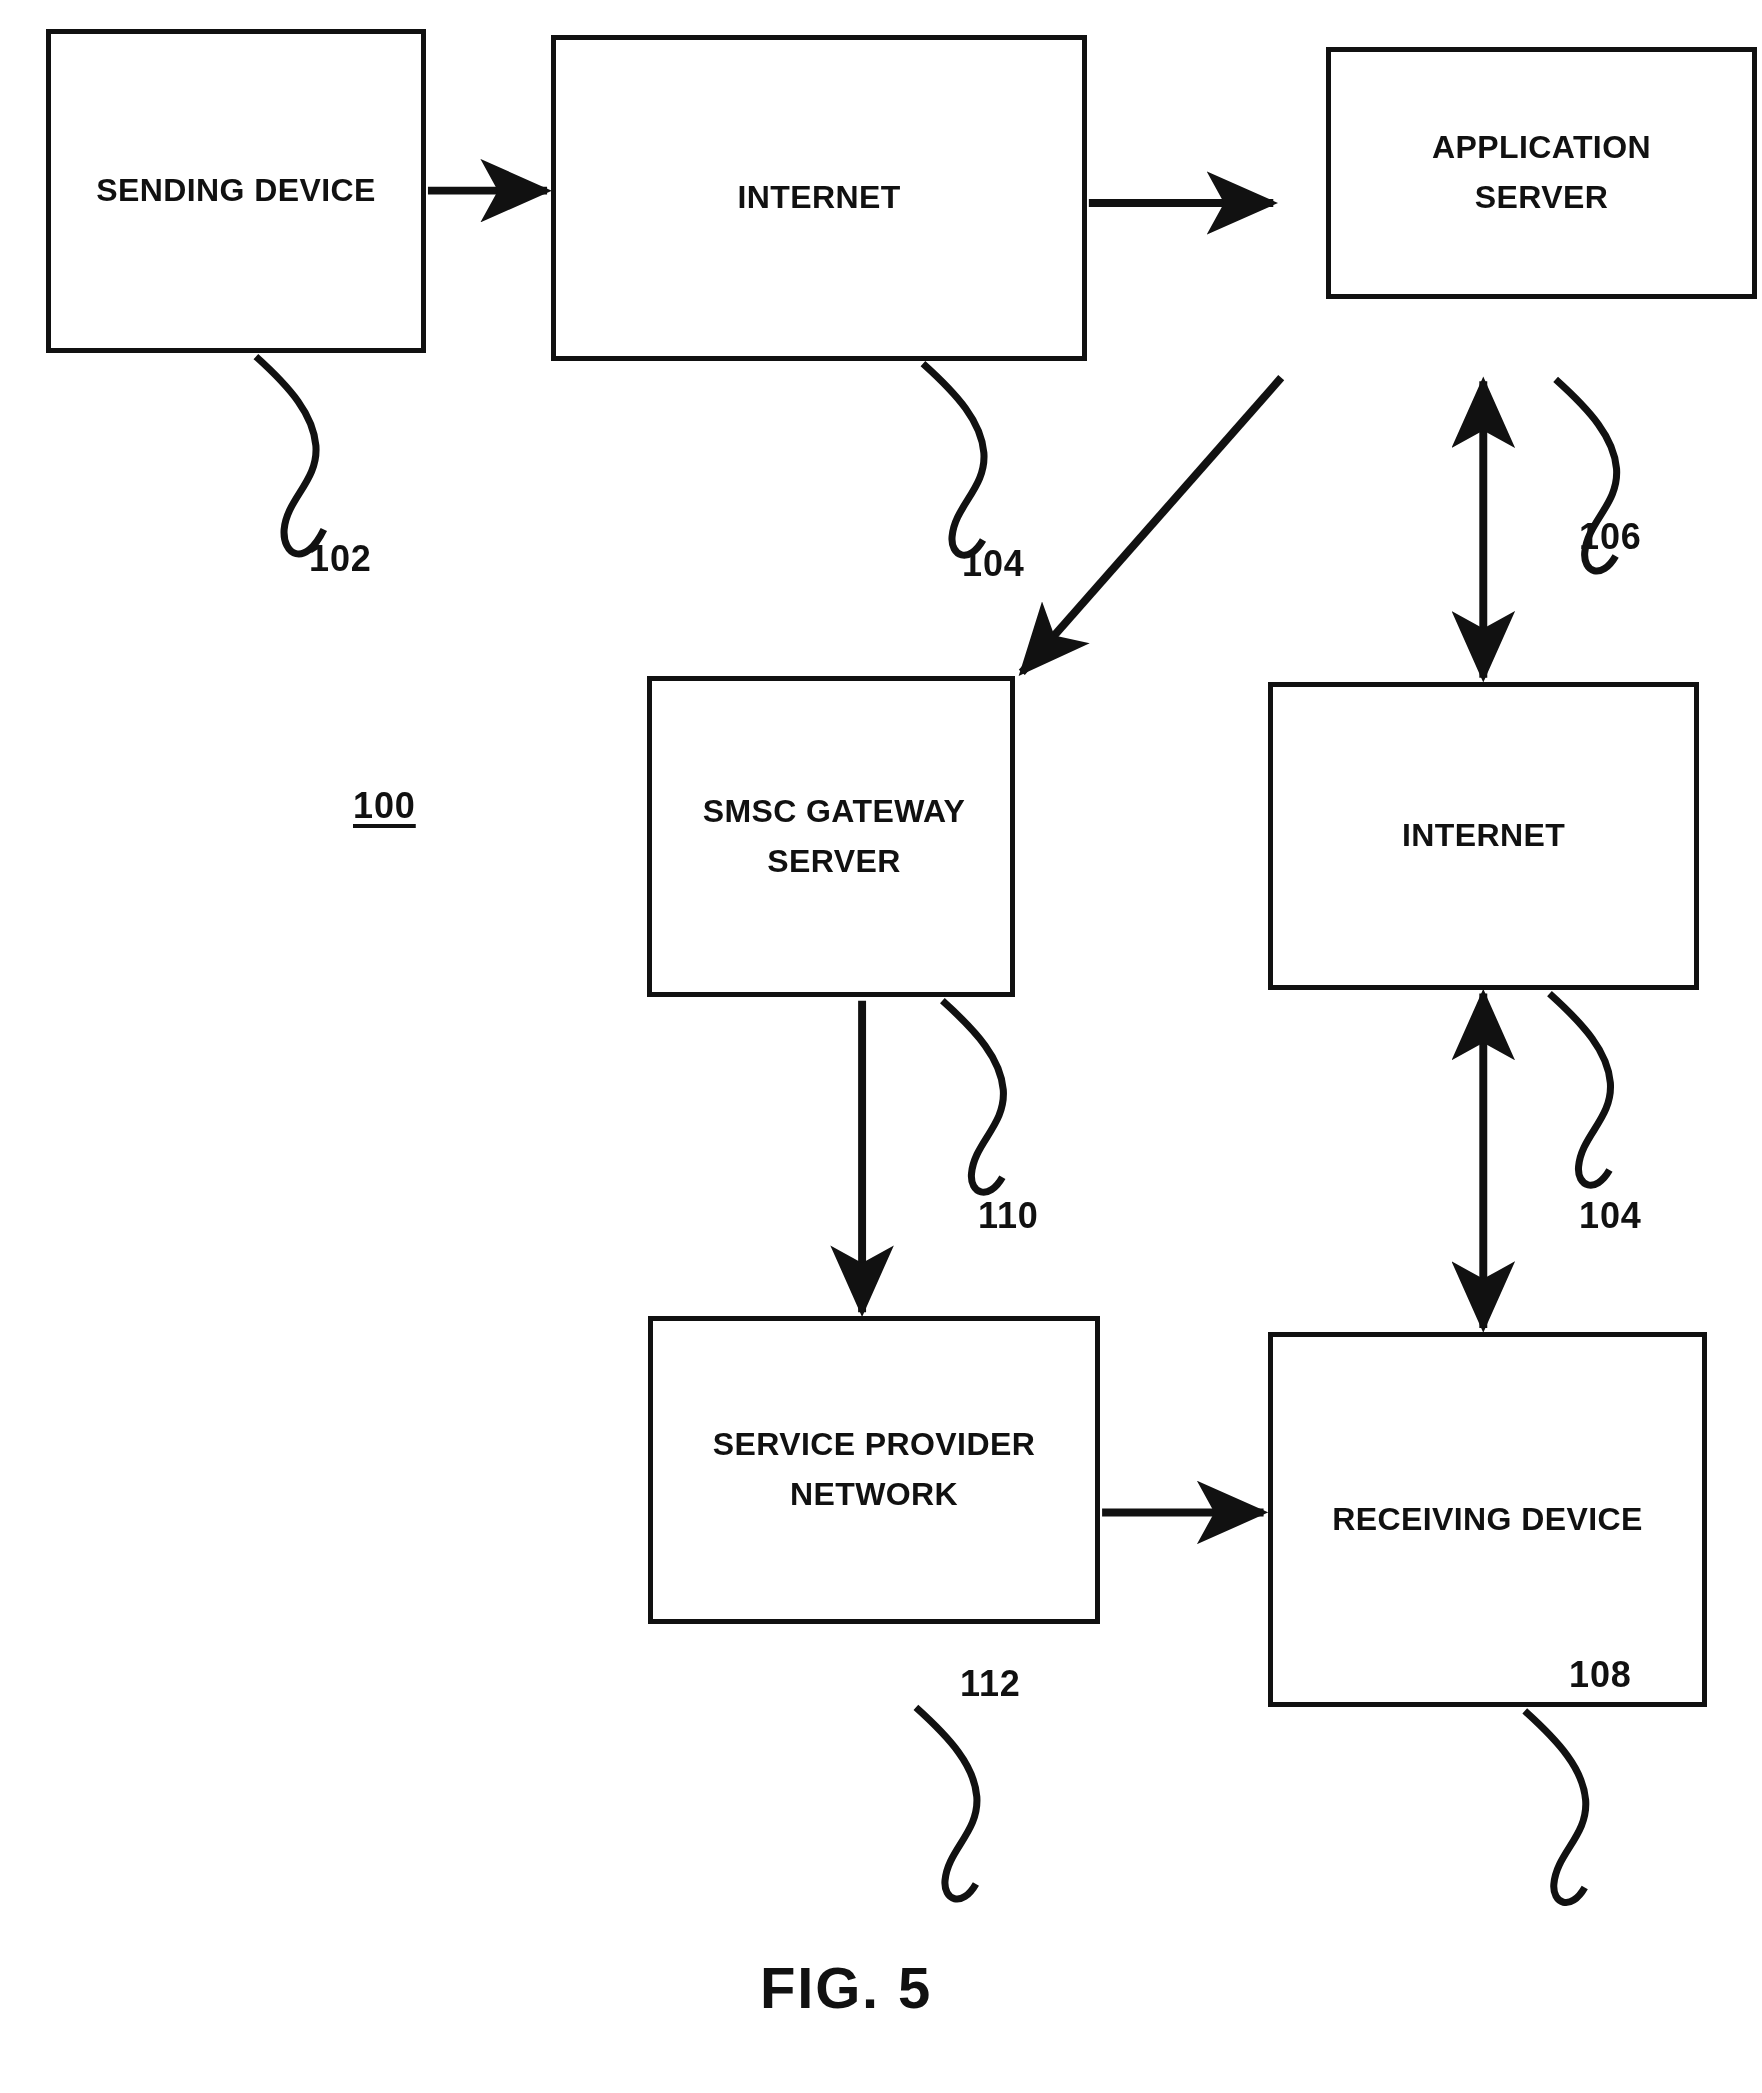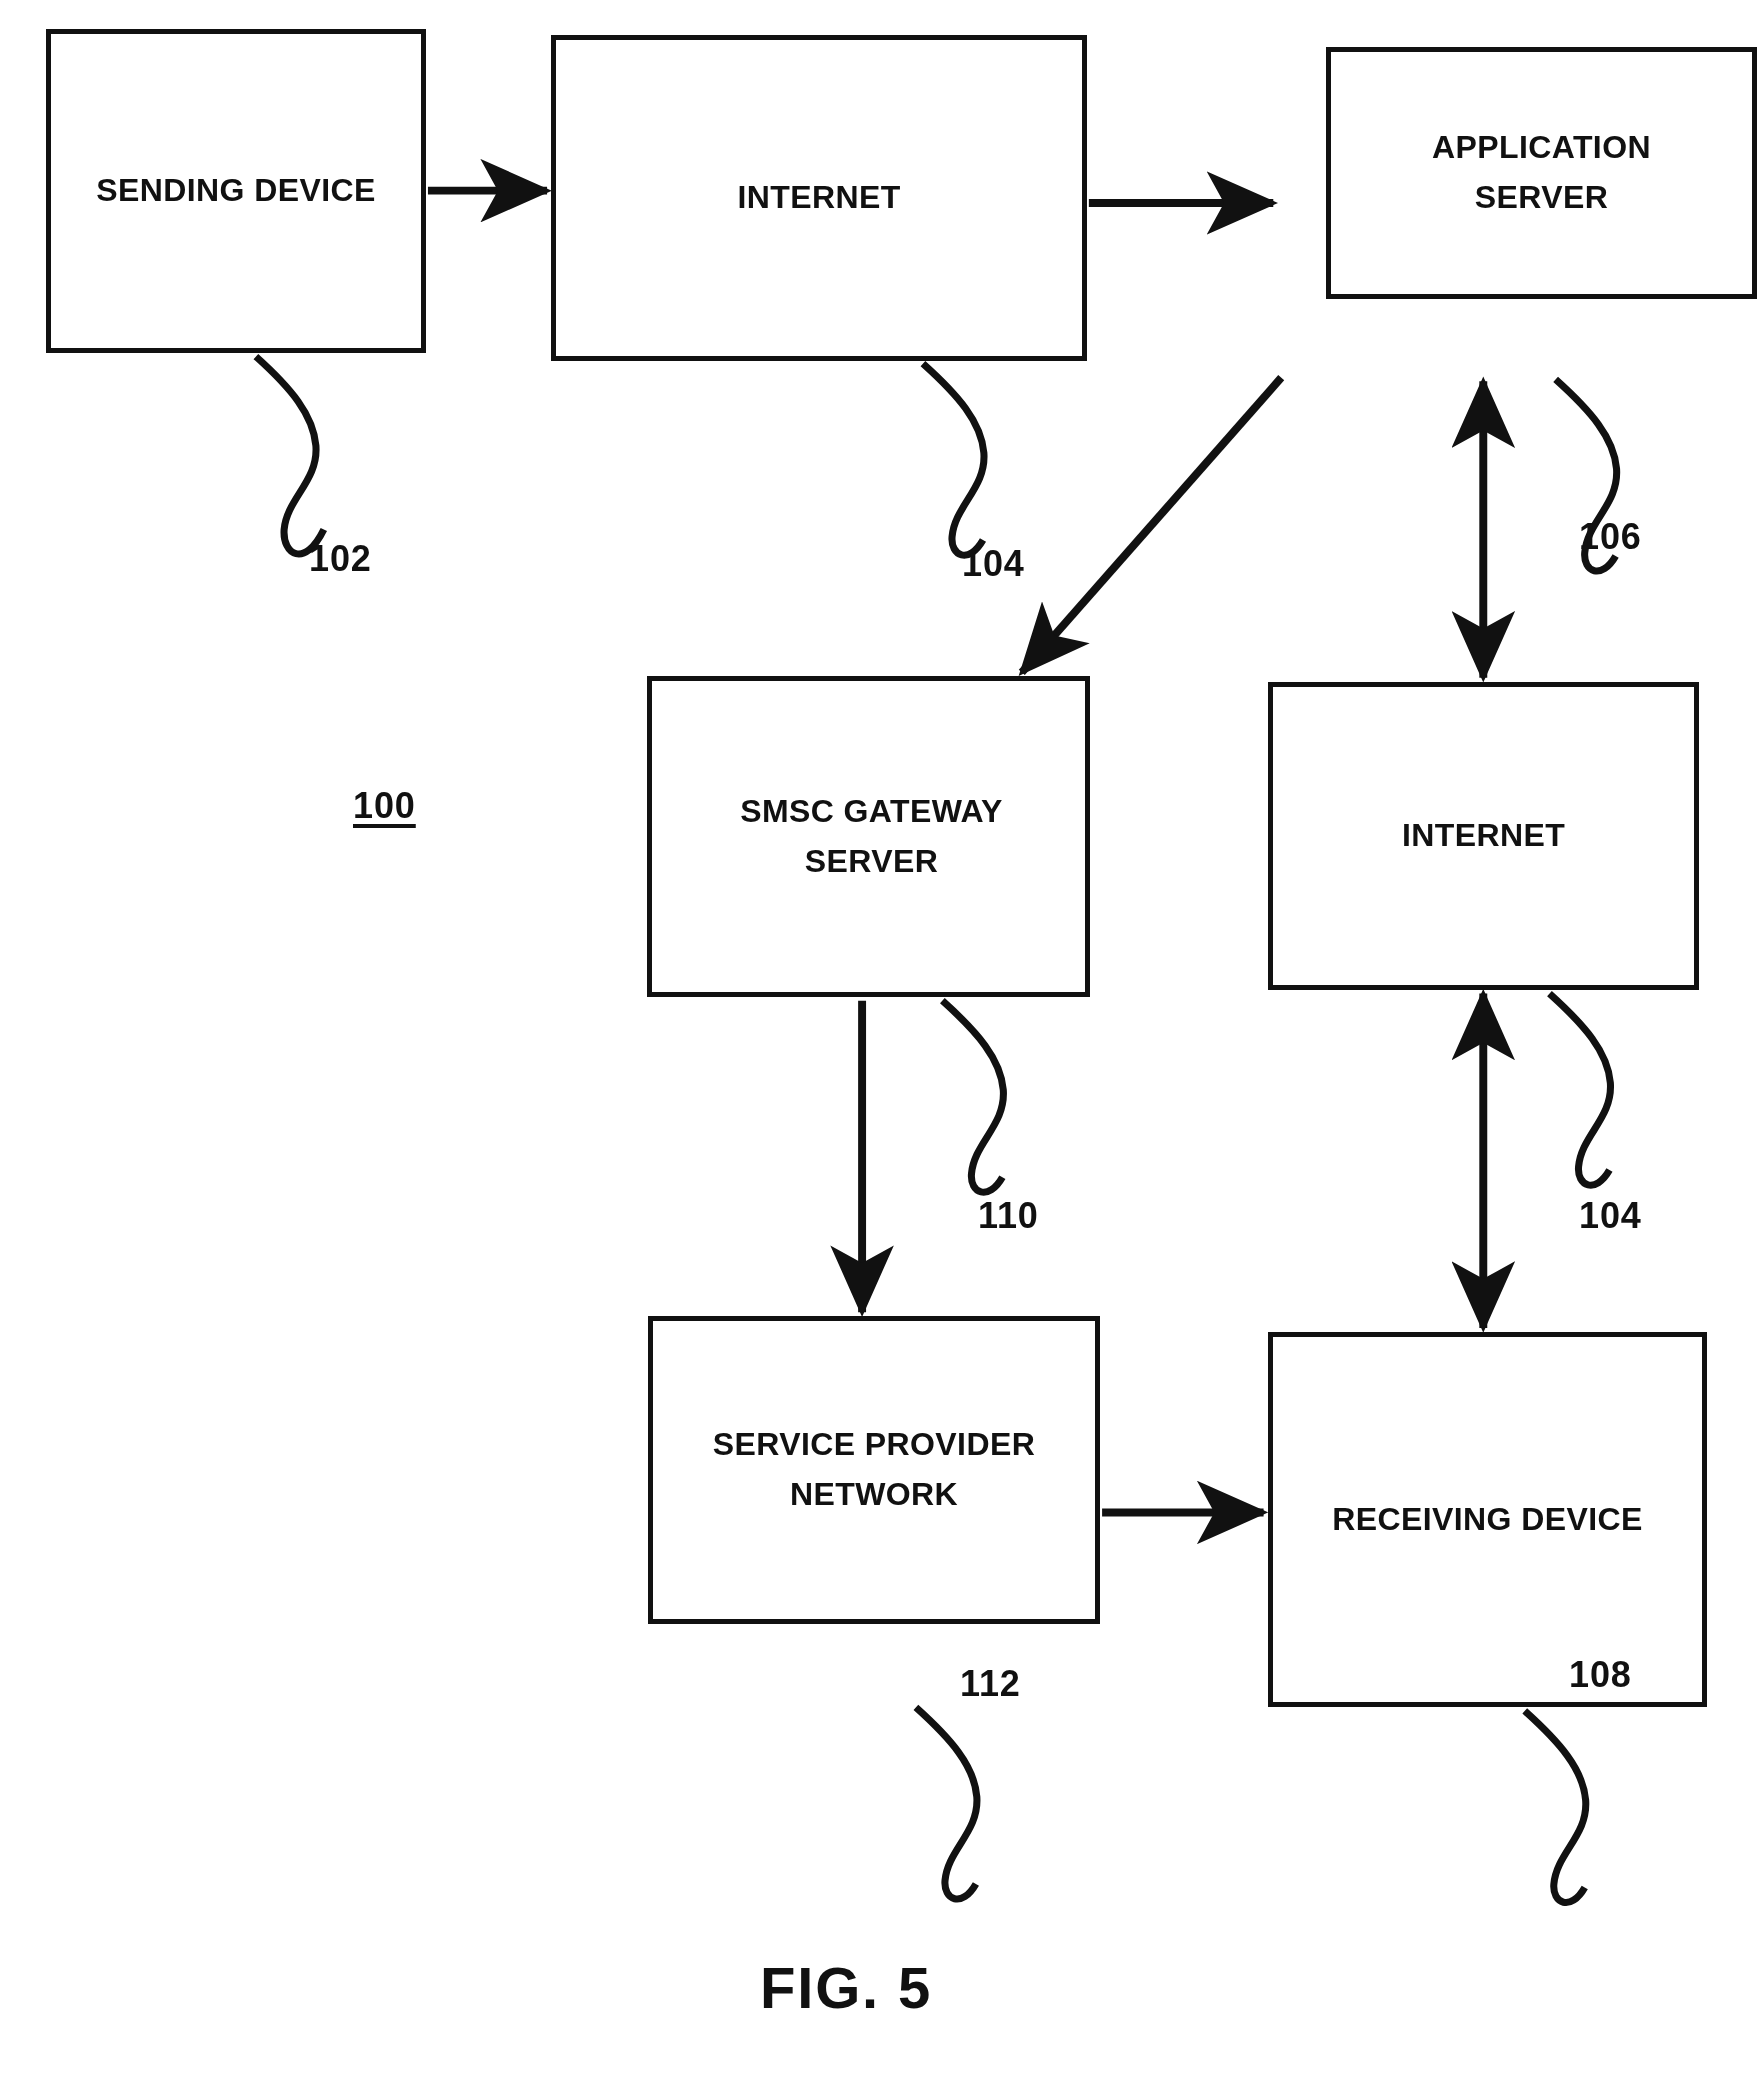--- a/index.html
+++ b/index.html
@@ -116,21 +116,21 @@
 
   <div class="node-box" style="left:551px; top:35px; width:536px; height:326px;">
     <span class="node-label">INTERNET</span>
   </div>
 
   <div class="node-box" style="left:1318px; top:47px; width:431px; height:252px;margin-left:8px;">
     <span class="node-label">APPLICATION
 SERVER</span>
   </div>
 
-  <div class="node-box" style="left:647px; top:676px; width:443px; height:321px;padding-left:6px;">
+  <div class="node-box" style="left:647px; top:676px; width:368px; height:321px;padding-left:6px;">
     <span class="node-label">SMSC GATEWAY
 SERVER</span>
   </div>
 
   <div class="node-box" style="left:1268px; top:682px; width:431px; height:308px;">
     <span class="node-label">INTERNET</span>
   </div>
 
   <div class="node-box" style="left:648px; top:1316px; width:452px; height:308px;">
     <span class="node-label">SERVICE PROVIDER

